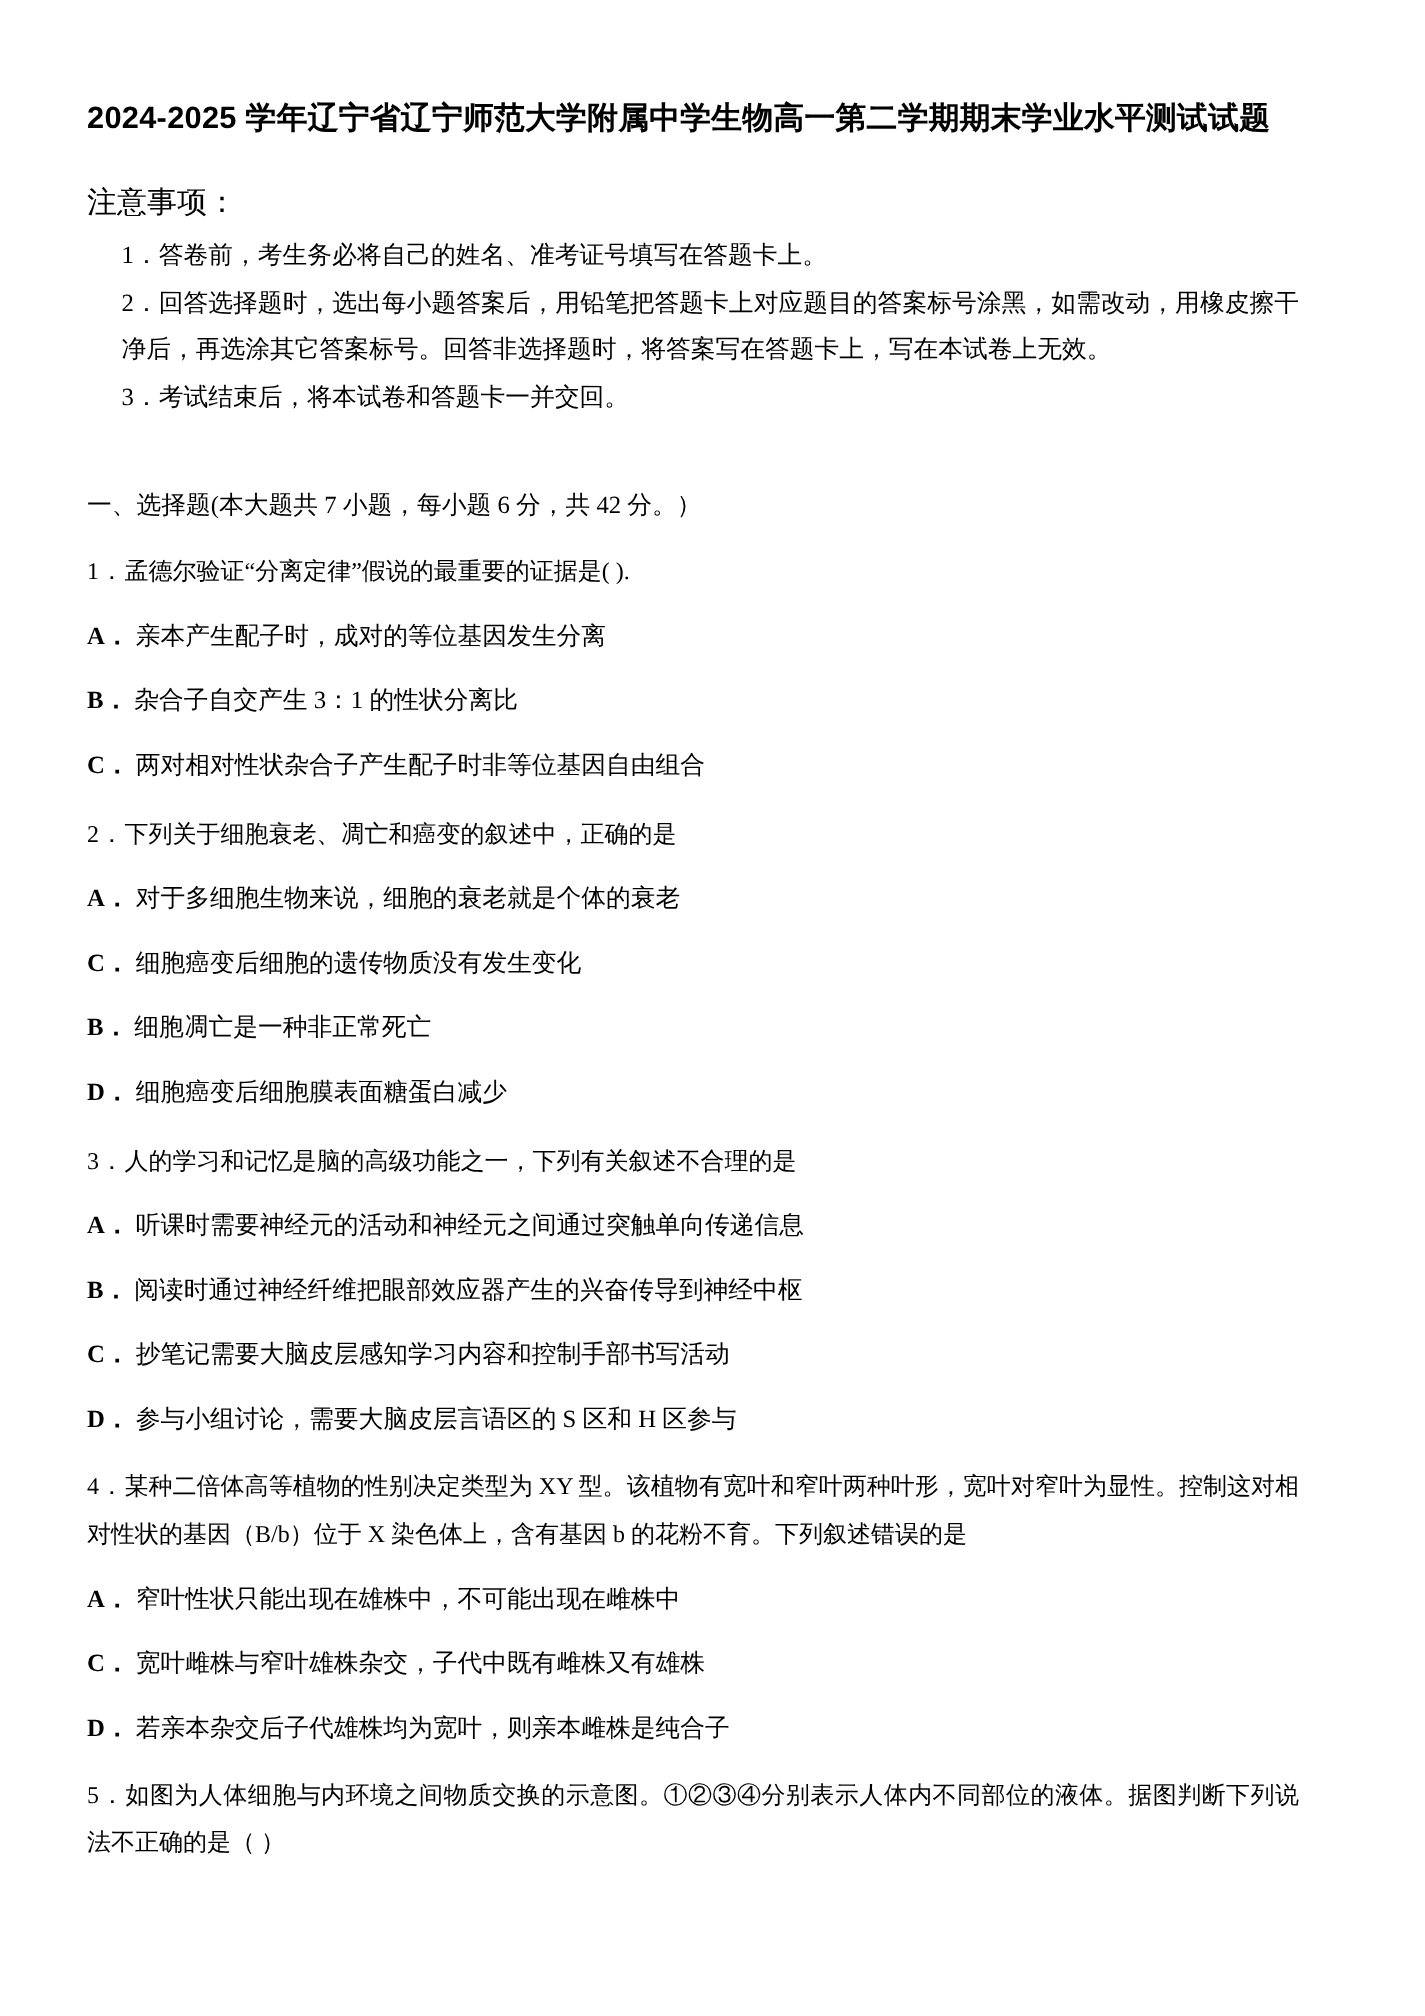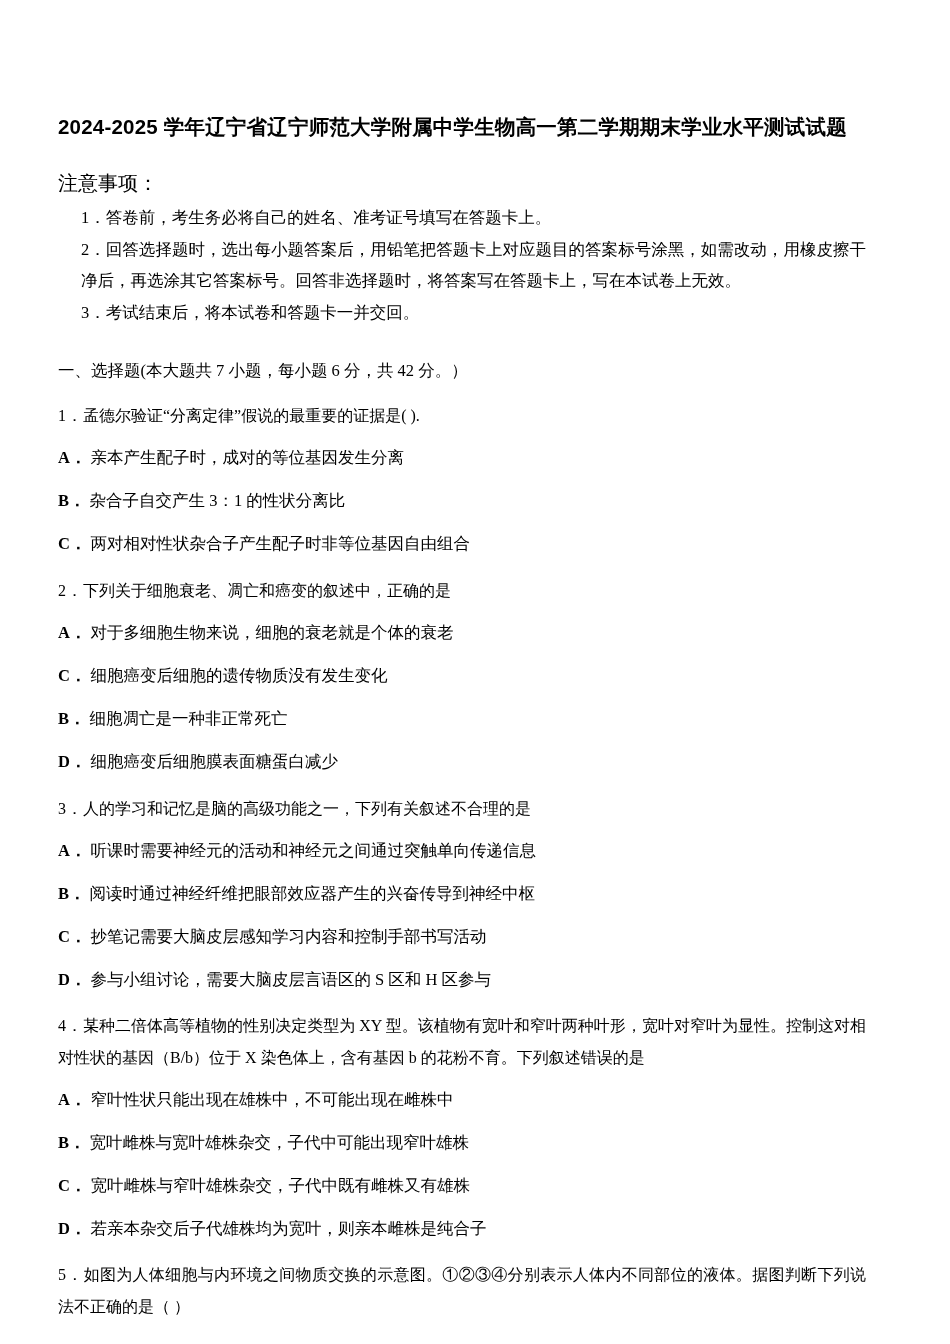--- a/index.html
+++ b/index.html
@@ -10,21 +10,21 @@
   body {
     width: 950px;
     height: 1344px;
     font-family: "Liberation Serif", "DejaVu Serif", serif;
     color: #000000;
     position: relative;
     overflow: hidden;
   }
   .page {
     box-sizing: border-box;
-    padding: 108px 58px 0 58px;
+    padding: 60px 58px 0 58px;
     width: 924px;
   }
   .doc-title {
     font-family: "Liberation Sans", sans-serif;
     font-weight: bold;
     font-size: 20.5px;
     line-height: 1.85;
     text-align: justify;
     text-justify: inter-ideograph;
     margin: 0 0 6px 0;
@@ -38,21 +38,21 @@
   .notice-line {
     font-size: 16.5px;
     line-height: 1.92;
     text-align: justify;
     text-justify: inter-ideograph;
     margin-left: 23px;
   }
   .section-head {
     font-size: 16.5px;
     line-height: 1.9;
-    margin-top: 26px;
+    margin-top: 40px;
   }
   .q-stem {
     font-size: 16px;
     line-height: 1.95;
     text-align: justify;
     text-justify: inter-ideograph;
     margin-top: 14px;
   }
   .q-opt {
     font-size: 16.5px;
@@ -128,23 +128,20 @@
     <span class="lbl">D．</span><span>参与小组讨论，需要大脑皮层言语区的 S 区和 H 区参与</span>
   </div>
 
   <div class="q-stem">
     <span class="idx">4．</span><span>某种二倍体高等植物的性别决定类型为 XY 型。该植物有宽叶和窄叶两种叶形，宽叶对窄叶为显性。控制这对相对性状的基因（B/b）位于 X 染色体上，含有基因 b 的花粉不育。下列叙述错误的是</span>
   </div>
   <div class="q-opt">
     <span class="lbl">A．</span><span>窄叶性状只能出现在雄株中，不可能出现在雌株中</span>
   </div>
   <div class="q-opt">
-    <span class="lbl">B．</span><span>宽叶雌株与宽叶雄株杂交，子代中可能出现窄叶雄株</span>
-  </div>
-  <div class="q-opt">
     <span class="lbl">C．</span><span>宽叶雌株与窄叶雄株杂交，子代中既有雌株又有雄株</span>
   </div>
   <div class="q-opt">
     <span class="lbl">D．</span><span>若亲本杂交后子代雄株均为宽叶，则亲本雌株是纯合子</span>
   </div>
 
   <div class="q-stem">
     <span class="idx">5．</span><span>如图为人体细胞与内环境之间物质交换的示意图。①②③④分别表示人体内不同部位的液体。据图判断下列说法不正确的是（  ）</span>
   </div>
 

